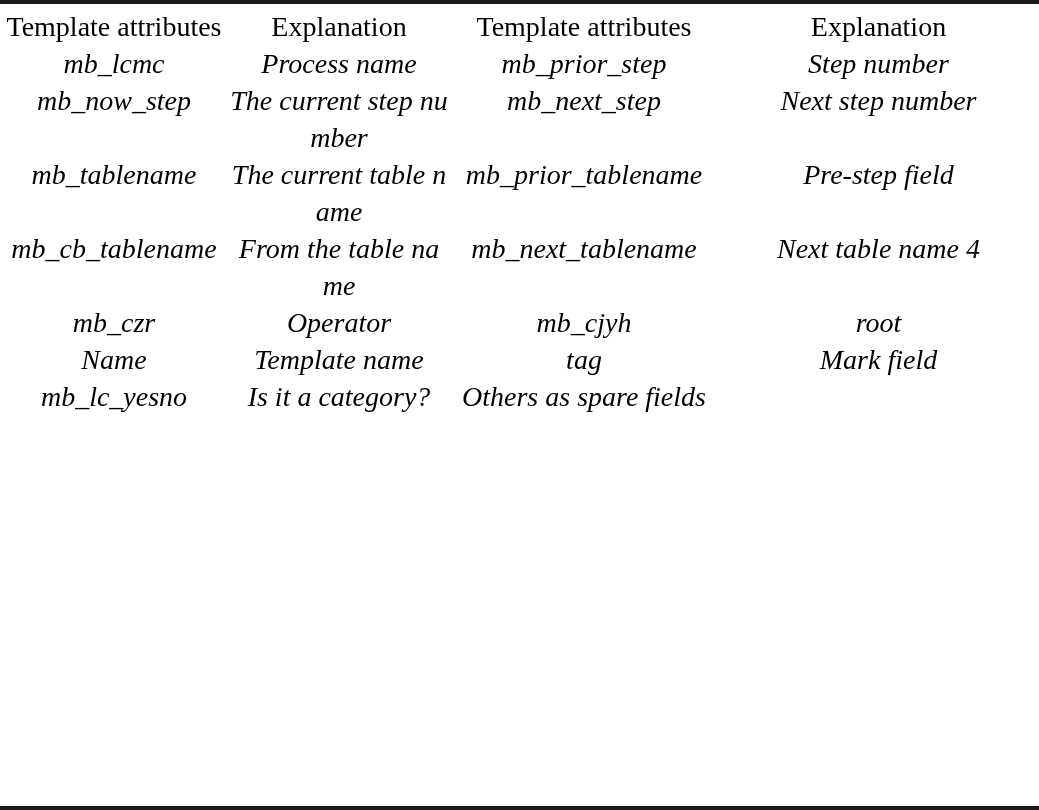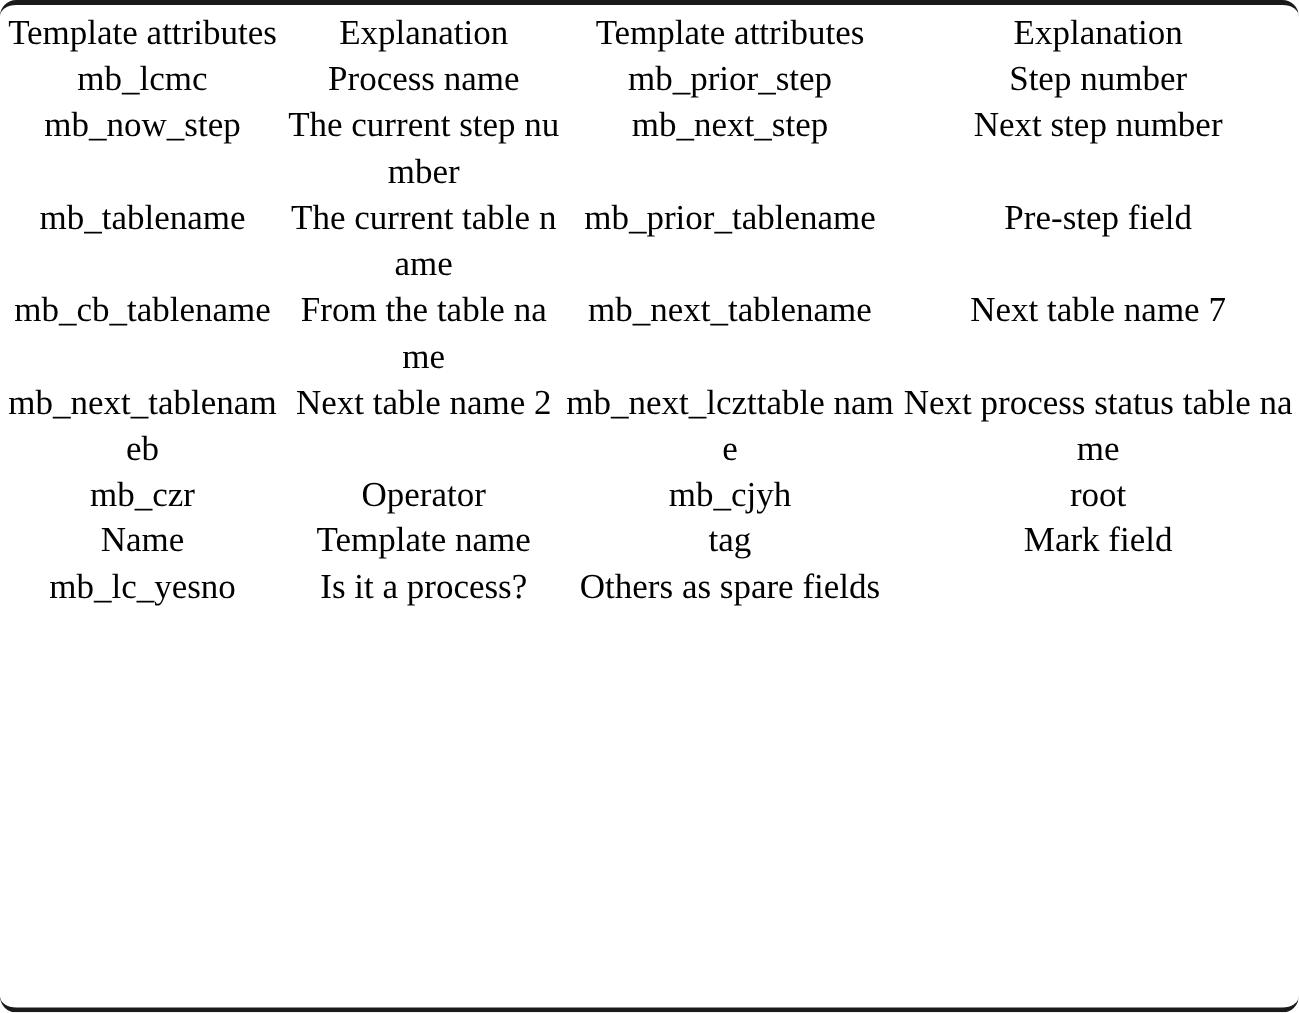--- a/index.html
+++ b/index.html
@@ -16,21 +16,20 @@
   }
 
   .table-wrap {
     width: 1039px;
     height: 810px;
     box-sizing: border-box;
     border-top: 4px solid #1a1a1a;
     border-bottom: 4px solid #1a1a1a;
     background: #ffffff;
     display: block;
-    border-radius: 13px;
   }
 
   table.attr-table {
     width: 1039px;
     border-collapse: collapse;
     table-layout: fixed;
     font-size: 28px;
     line-height: 1.32;
   }
 
@@ -52,20 +51,21 @@
   }
 
   table.attr-table thead th {
     padding-top: 5px;
     padding-bottom: 0px;
   }
 
   table.attr-table tbody td {
     padding-top: 0px;
     padding-bottom: 0px;
+    font-style: italic;
   }
 
   .cell-empty { display: block; min-height: 1px; }
 </style>
 </head>
 <body>
 
 <div class="table-wrap">
   <table class="attr-table">
     <colgroup>
@@ -98,41 +98,35 @@
         <tr>
           <td>mb_tablename</td>
           <td>The current table name</td>
           <td>mb_prior_tablename</td>
           <td>Pre-step field</td>
         </tr>
         <tr>
           <td>mb_cb_tablename</td>
           <td>From the table name</td>
           <td>mb_next_tablename</td>
-          <td>Next table name 7</td>
-        </tr>
-        <tr>
-          <td>mb_next_tablenameb</td>
-          <td>Next table name 2</td>
-          <td>mb_next_lczttable name</td>
-          <td>Next process status table name</td>
+          <td>Next table name 4</td>
         </tr>
         <tr>
           <td>mb_czr</td>
           <td>Operator</td>
           <td>mb_cjyh</td>
           <td>root</td>
         </tr>
         <tr>
           <td>Name</td>
           <td>Template name</td>
           <td>tag</td>
           <td>Mark field</td>
         </tr>
         <tr>
           <td>mb_lc_yesno</td>
-          <td>Is it a process?</td>
+          <td>Is it a category?</td>
           <td>Others as spare fields</td>
           <td class="cell-empty"></td>
         </tr>
       </tbody>
   </table>
 </div>
 
 </body></html>

